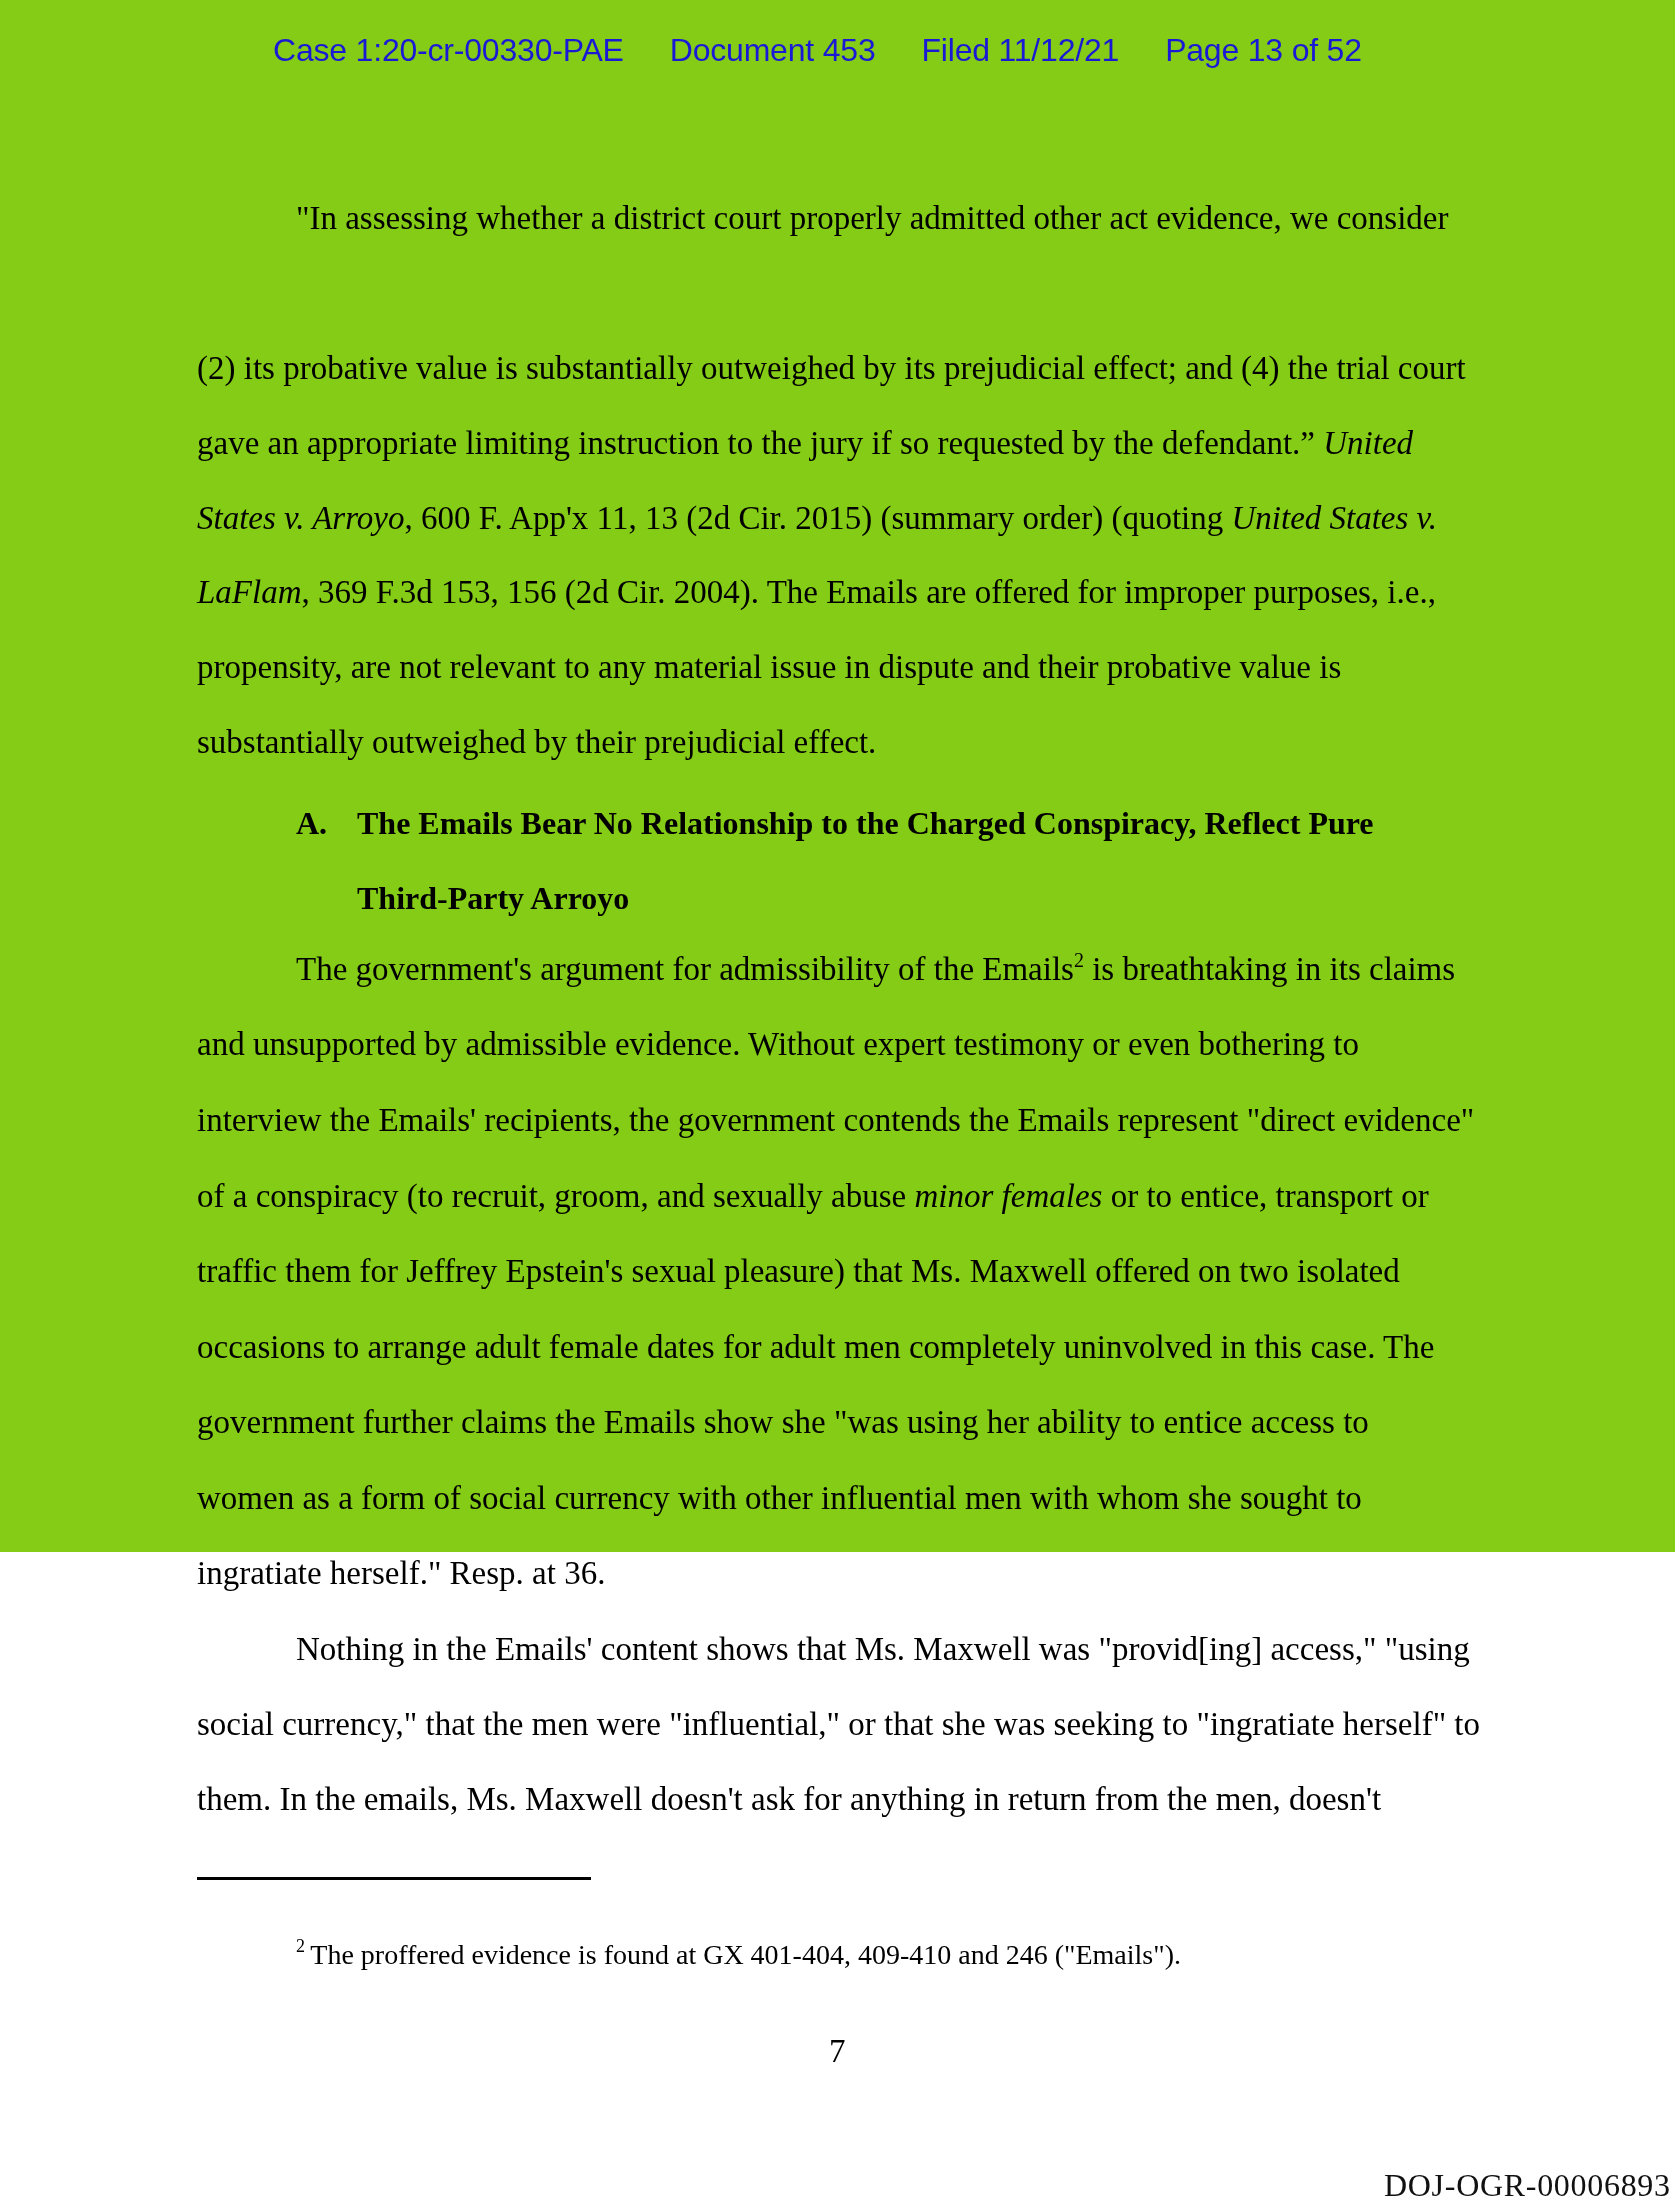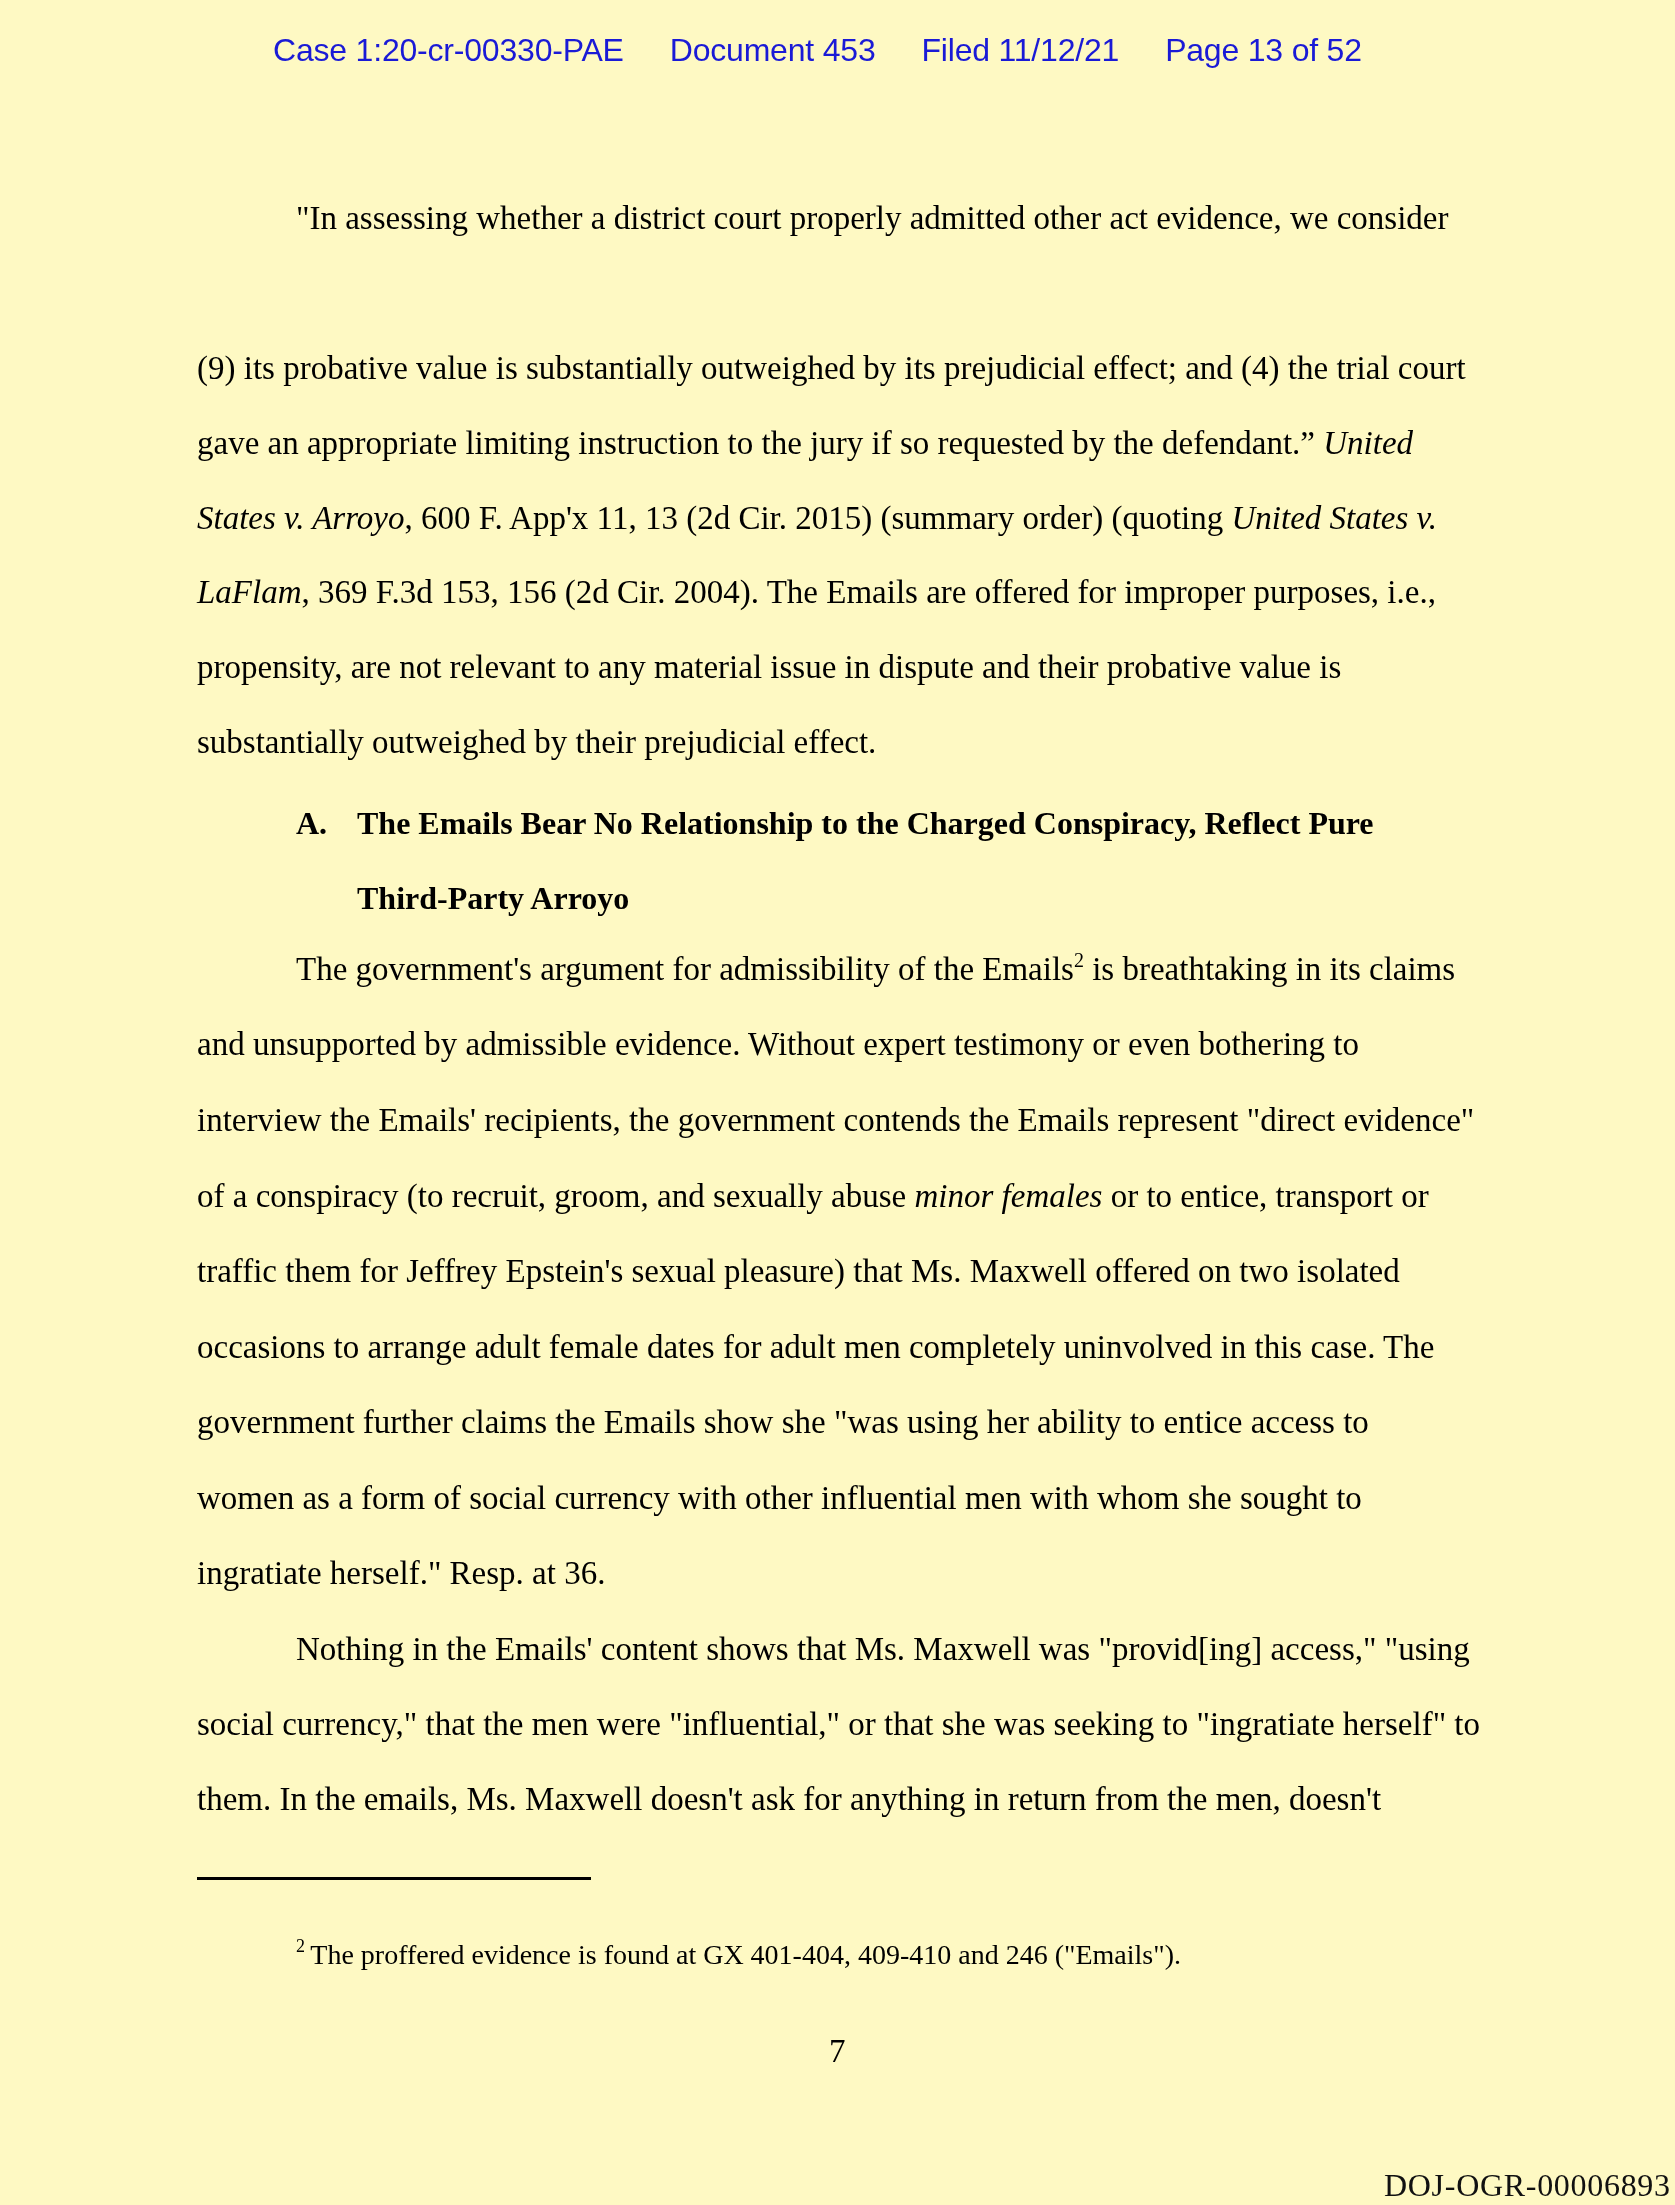--- a/index.html
+++ b/index.html
@@ -1,17 +1,17 @@
 <!DOCTYPE html>
 <html style="font-size:10.5px"><head>
   <meta charset="utf-8">
   <style>
     html, body { margin: 0; padding: 0; background: #ffffff; }
     body { width: 1675px; height: 2205px; position: relative; overflow: hidden; }
-    .page { position: absolute; left: 0; top: 0; width: 1675px; height: 2205px; background: #fef9c3; }
+    .page { position: absolute; left: 0; top: 0; width: 1675px; height: 1552px; background: #84cc16; }
     .hdr {
       position: absolute; top: 32px; left: 273px; height: 39px;
       font-family: "Liberation Sans", sans-serif; font-size: 32px; color: #1a1ad6;
       white-space: nowrap; letter-spacing: -0.2px;
     }
     .hdr span { display: inline-block; }
     .line {
       position: absolute; left: 197px;
       font-family: "Liberation Serif", serif; font-size: 33px; line-height: 39px;
       color: #000; white-space: nowrap;
@@ -42,21 +42,21 @@
 </head>
 <body>
 
 <div class="page">
 
   <div class="hdr">
     <span>Case 1:20-cr-00330-PAE</span><span style="width:46px"></span><span>Document 453</span><span style="width:46px"></span><span>Filed 11/12/21</span><span style="width:46px"></span><span>Page 13 of 52</span>
   </div>
 
   <div class="line indent" style="top:199px">"In assessing whether a district court properly admitted other act evidence, we consider</div>
-  <div class="line" style="top:349px">(9) its probative value is substantially outweighed by its prejudicial effect; and (4) the trial court</div>
+  <div class="line" style="top:349px">(2) its probative value is substantially outweighed by its prejudicial effect; and (4) the trial court</div>
   <div class="line" style="top:424px"><span>gave an appropriate limiting instruction to the jury if so requested by the defendant.” </span><i>United</i></div>
   <div class="line" style="top:499px"><i>States v. Arroyo</i><span>, 600 F. App'x 11, 13 (2d Cir. 2015) (summary order) (quoting </span><i>United States v.</i></div>
   <div class="line" style="top:573px"><i>LaFlam</i><span>, 369 F.3d 153, 156 (2d Cir. 2004).  The Emails are offered for improper purposes, i.e.,</span></div>
   <div class="line" style="top:648px">propensity, are not relevant to any material issue in dispute and their probative value is</div>
   <div class="line" style="top:723px">substantially outweighed by their prejudicial effect.</div>
 
   <div class="heading" style="left:296px; top:805px">A.</div>
   <div class="heading" style="left:357px; top:805px">The Emails Bear No Relationship to the Charged Conspiracy, Reflect Pure</div>
   <div class="heading" style="left:357px; top:880px">Third-Party Arroyo</div>
 

